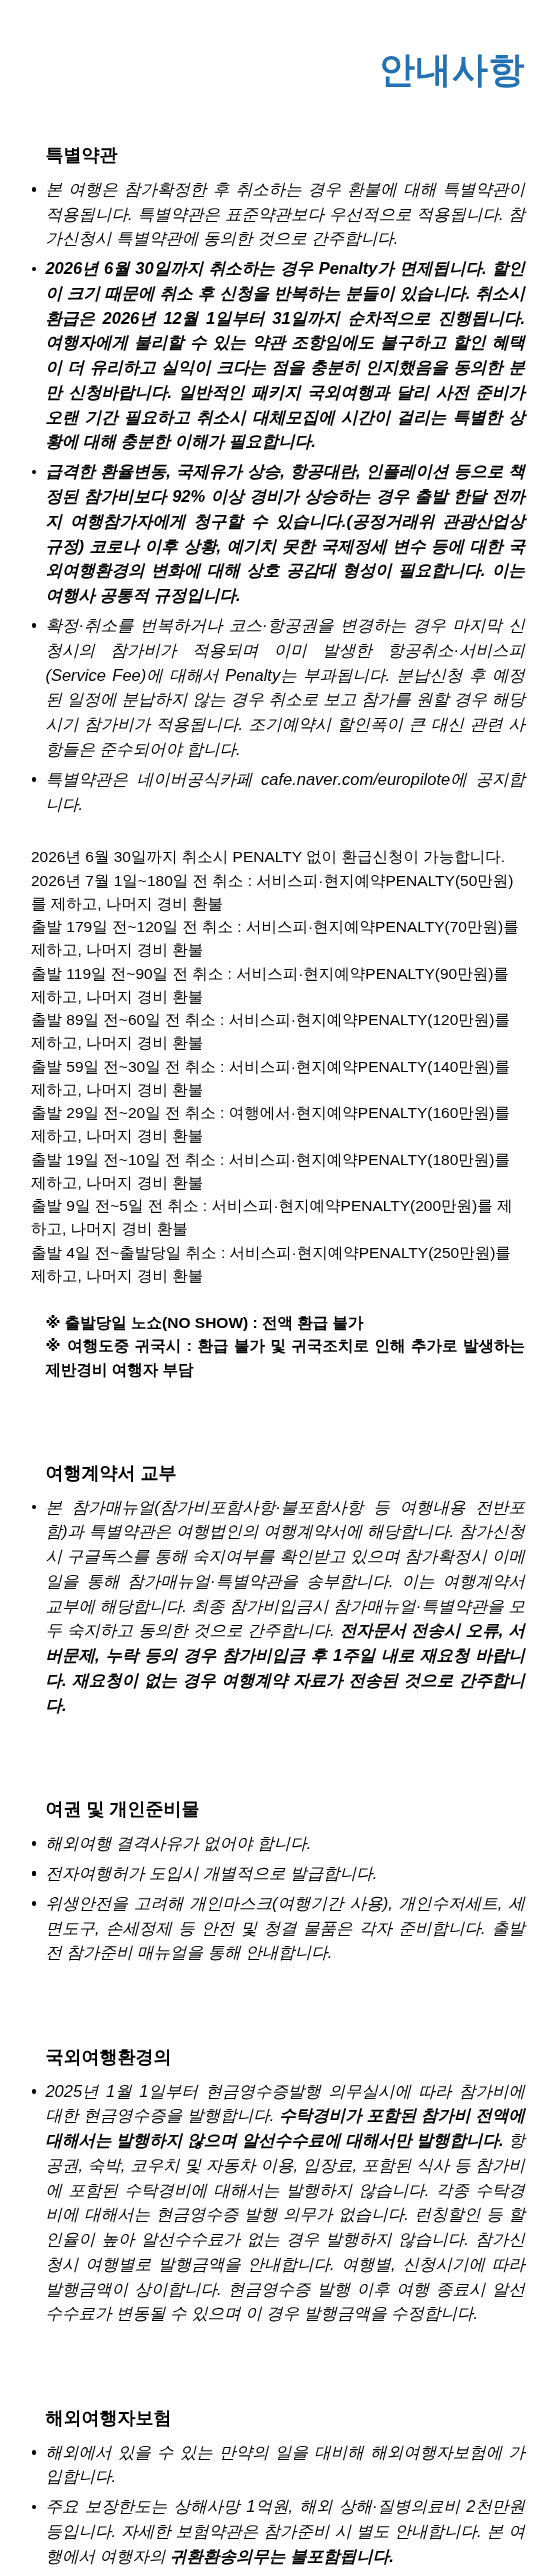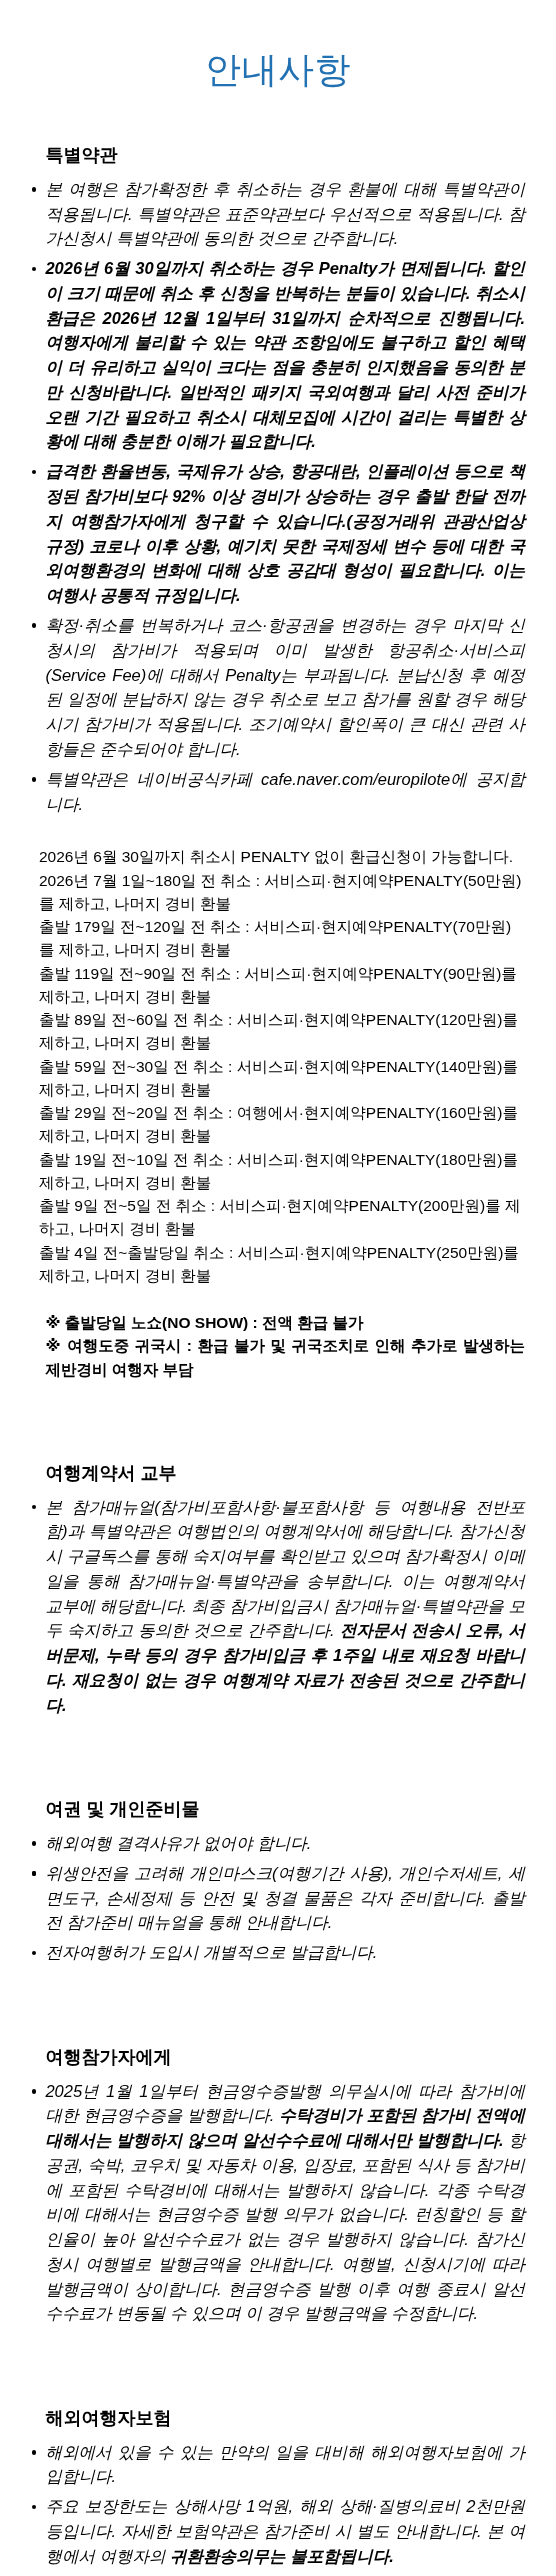--- a/index.html
+++ b/index.html
@@ -7,23 +7,23 @@
   .page {
     width: 556px;
     min-height: 3516px;
     margin: 0 auto;
     box-sizing: border-box;
     padding: 25px 31px 31px 31px;
     background: #ffffff;
   }
   .doc-title {
     margin: 20.6px 0 0 0;
-    text-align: center;
+    text-align: right;
     font-size: 36px;
-    font-weight: 400;
+    font-weight: 700;
     letter-spacing: 0.5px;
     line-height: 1.35;
   }
   .section { margin-top: 80px; }
   .section:first-of-type { margin-top: 49px; }
   .section-heading {
     margin: 0 0 9.3px 14.4px;
     font-size: 18px;
     font-weight: 700;
     line-height: 1.35;
@@ -42,21 +42,21 @@
     position: absolute;
     left: 0.5px;
     top: 10.3px;
     width: 4.6px;
     height: 4.6px;
     border-radius: 50%;
     background: #000000;
   }
   .b { font-weight: 700; }
   .schedule-line {
-    margin: 0 0 0 8px;
+    margin: 0 0 0 0;
     font-size: 15.5px;
     font-weight: 400;
     line-height: 1.5;
   }
   .note-line {
     margin: 0 0 0 14.4px;
     font-size: 15.5px;
     font-weight: 700;
     line-height: 1.5;
     text-align: justify;
@@ -92,25 +92,25 @@
         <div class="note-line">※ 여행도중 귀국시 : 환급 불가 및 귀국조치로 인해 추가로 발생하는 제반경비 여행자 부담</div>
       </section>
       <section class="section">
         <h2 class="section-heading">여행계약서 교부</h2>
         <div class="para"><span class="dot"></span><span>본 참가매뉴얼(참가비포함사항·불포함사항 등 여행내용 전반포함)과 특별약관은 여행법인의 여행계약서에 해당합니다. 참가신청시 구글독스를 통해 숙지여부를 확인받고 있으며 참가확정시 이메일을 통해 참가매뉴얼·특별약관을 송부합니다. 이는 여행계약서 교부에 해당합니다. 최종 참가비입금시 참가매뉴얼·특별약관을 모두 숙지하고 동의한 것으로 간주합니다. </span><span class="b">전자문서 전송시 오류, 서버문제, 누락 등의 경우 참가비입금 후 1주일 내로 재요청 바랍니다. 재요청이 없는 경우 여행계약 자료가 전송된 것으로 간주합니다.</span></div>
       </section>
       <section class="section">
         <h2 class="section-heading">여권 및 개인준비물</h2>
         <div class="para"><span class="dot"></span><span>해외여행 결격사유가 없어야 합니다.</span></div>
         <div class="para"><span class="dot"></span></div>
+        <div class="para"><span class="dot"></span><span>전자여행허가 도입시 개별적으로 발급합니다.</span></div>
         <div class="para"><span class="dot"></span><span>위생안전을 고려해 개인마스크(여행기간 사용), 개인수저세트, 세면도구, 손세정제 등 안전 및 청결 물품은 각자 준비합니다. 출발 전 참가준비 매뉴얼을 통해 안내합니다.</span></div>
-        <div class="para"><span class="dot"></span><span>전자여행허가 도입시 개별적으로 발급합니다.</span></div>
       </section>
       <section class="section">
-        <h2 class="section-heading">여행참가자에게</h2>
+        <h2 class="section-heading">국외여행환경의</h2>
         <div class="para"><span class="dot"></span><span>2025년 1월 1일부터 현금영수증발행 의무실시에 따라 참가비에 대한 현금영수증을 발행합니다. </span><span class="b">수탁경비가 포함된 참가비 전액에 대해서는 발행하지 않으며 알선수수료에 대해서만 발행합니다.</span><span> 항공권, 숙박, 코우치 및 자동차 이용, 입장료, 포함된 식사 등 참가비에 포함된 수탁경비에 대해서는 발행하지 않습니다. 각종 수탁경비에 대해서는 현금영수증 발행 의무가 없습니다. 런칭할인 등 할인율이 높아 알선수수료가 없는 경우 발행하지 않습니다. 참가신청시 여행별로 발행금액을 안내합니다. 여행별, 신청시기에 따라 발행금액이 상이합니다. 현금영수증 발행 이후 여행 종료시 알선수수료가 변동될 수 있으며 이 경우 발행금액을 수정합니다.</span></div>
       </section>
       <section class="section">
         <h2 class="section-heading">해외여행자보험</h2>
         <div class="para"><span class="dot"></span><span>해외에서 있을 수 있는 만약의 일을 대비해 해외여행자보험에 가입합니다.</span></div>
         <div class="para"><span class="dot"></span><span>주요 보장한도는 상해사망 1억원, 해외 상해·질병의료비 2천만원 등입니다. 자세한 보험약관은 참가준비 시 별도 안내합니다. 본 여행에서 여행자의 </span><span class="b">귀환환송의무는 불포함됩니다.</span></div>
         <div class="para"><span class="dot"></span><span class="b">출국일 기준 15세 미만 여행자의 해외여행자보험 보장내역에서 ‘사망’담보항목은 제외됩니다.</span><span> 상법에 기준한 조건입니다.</span></div>
       </section>
     </div>
 

